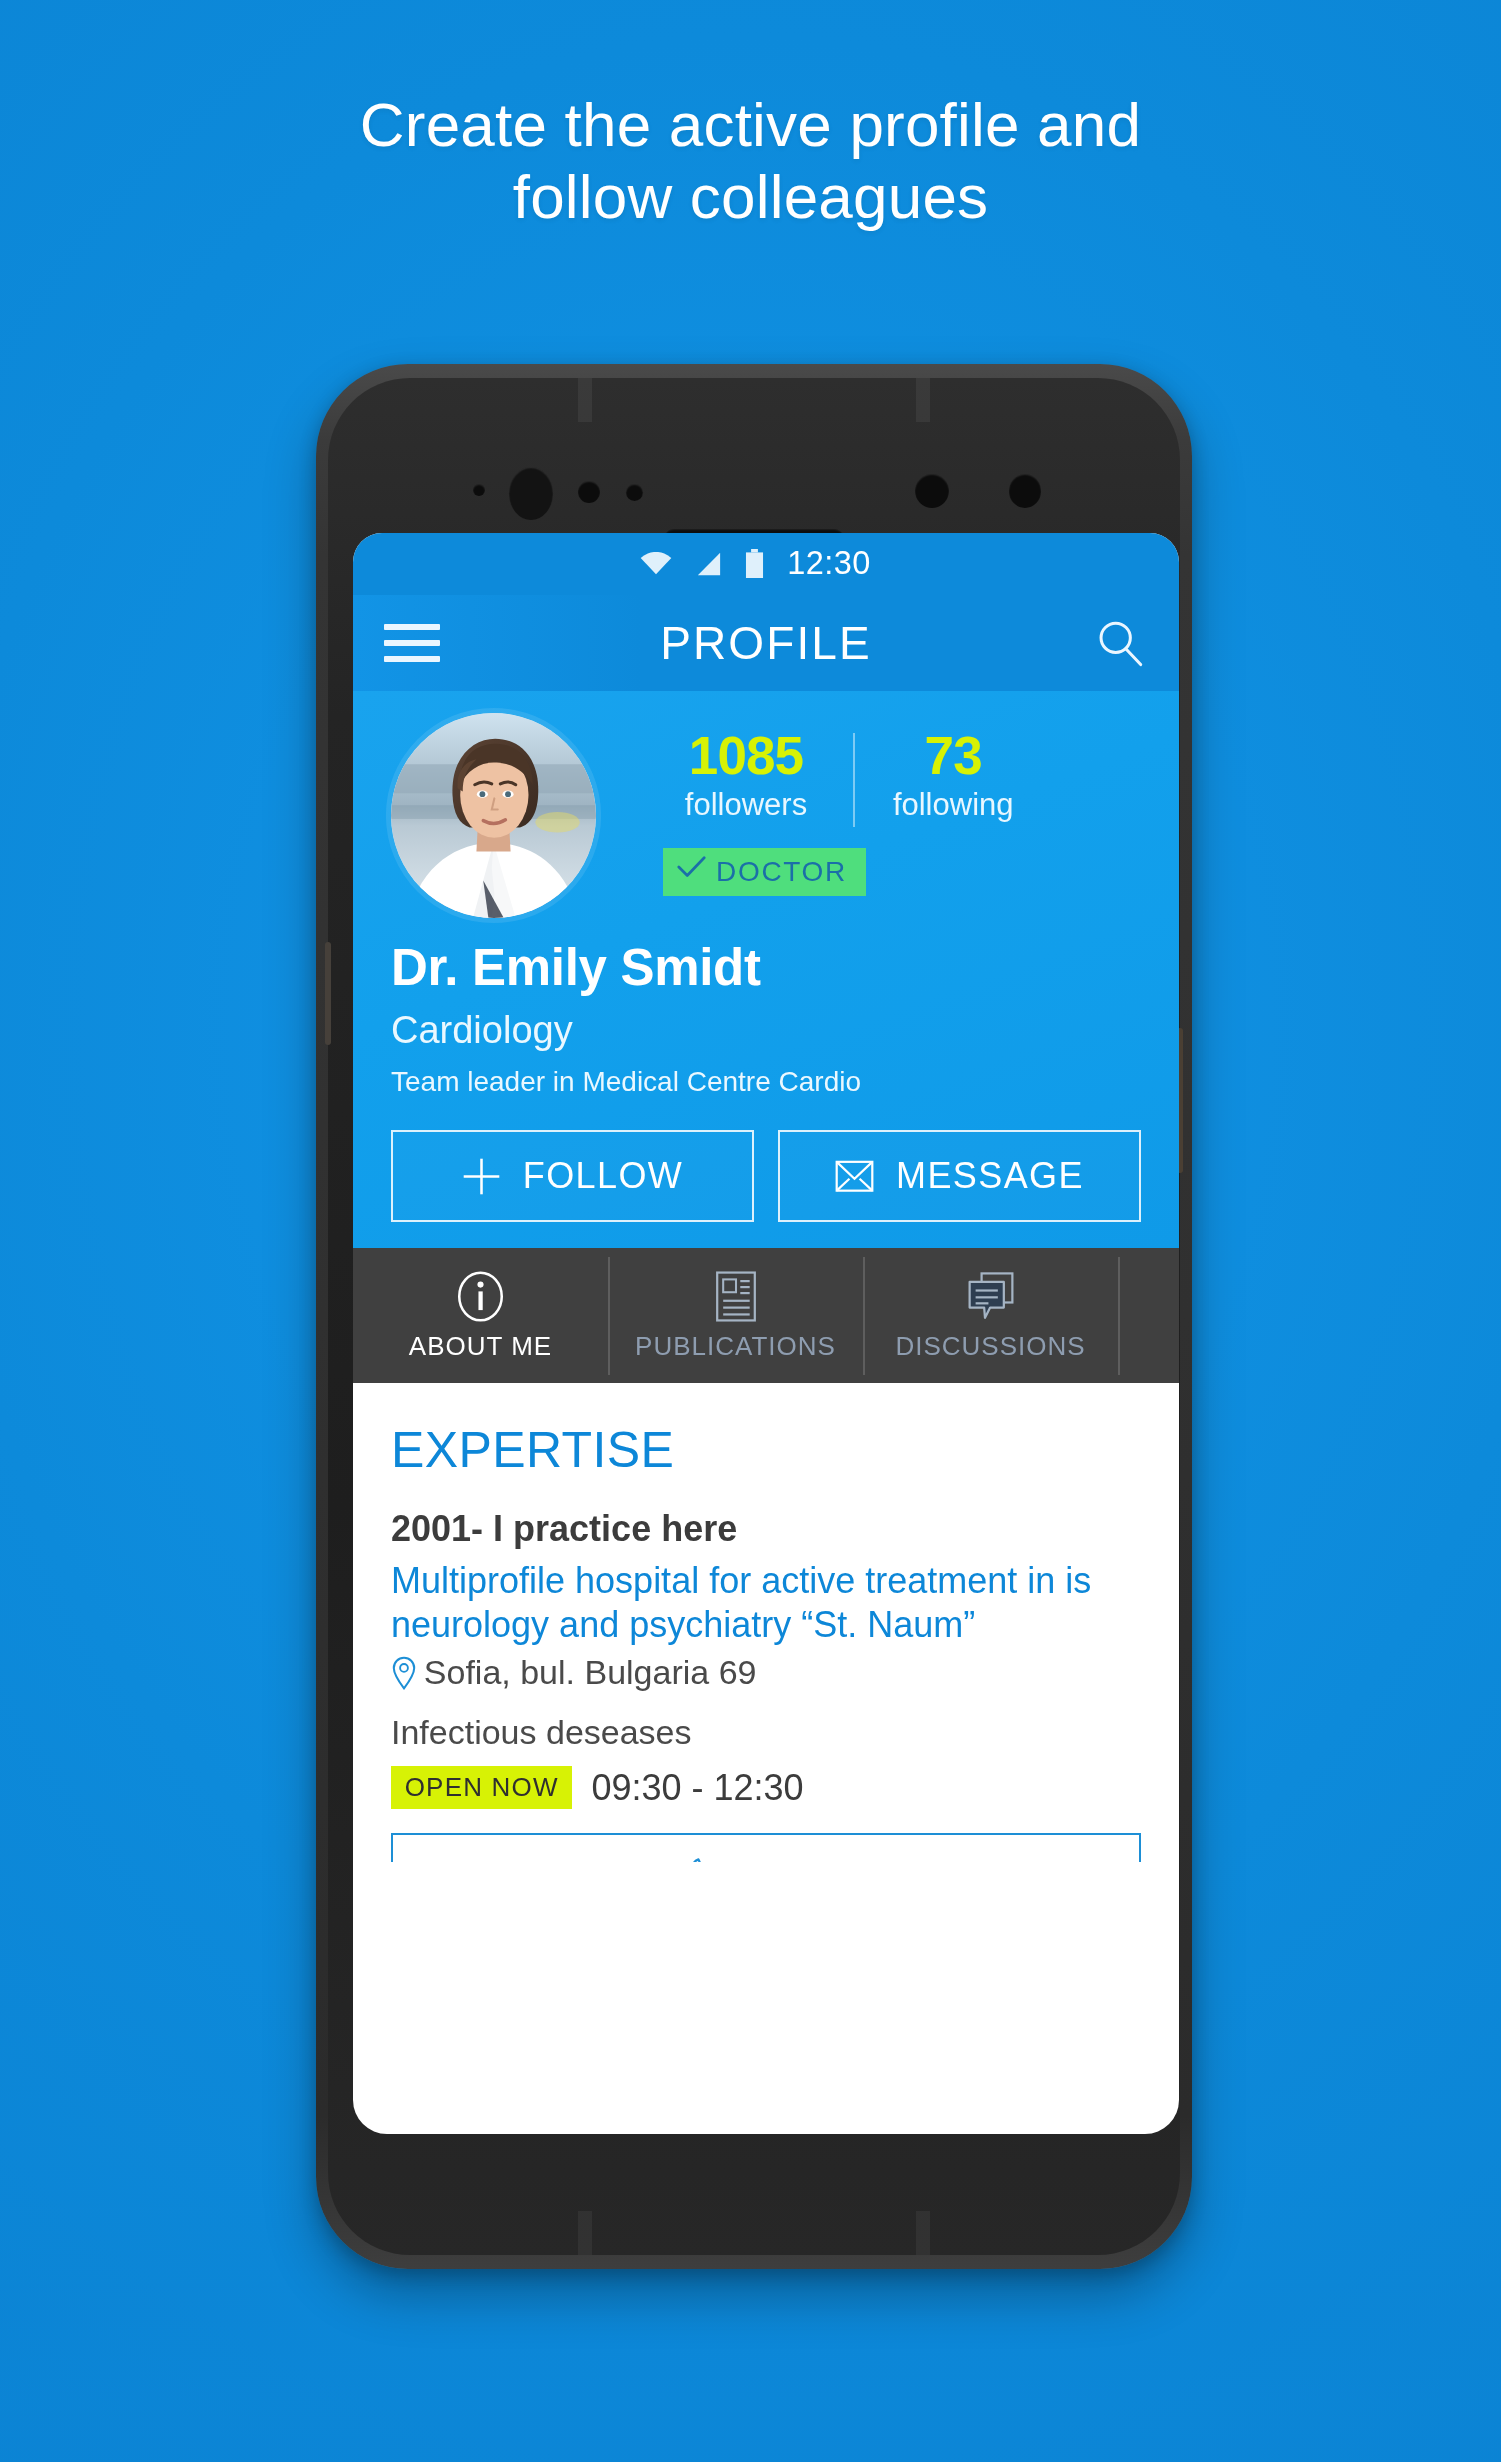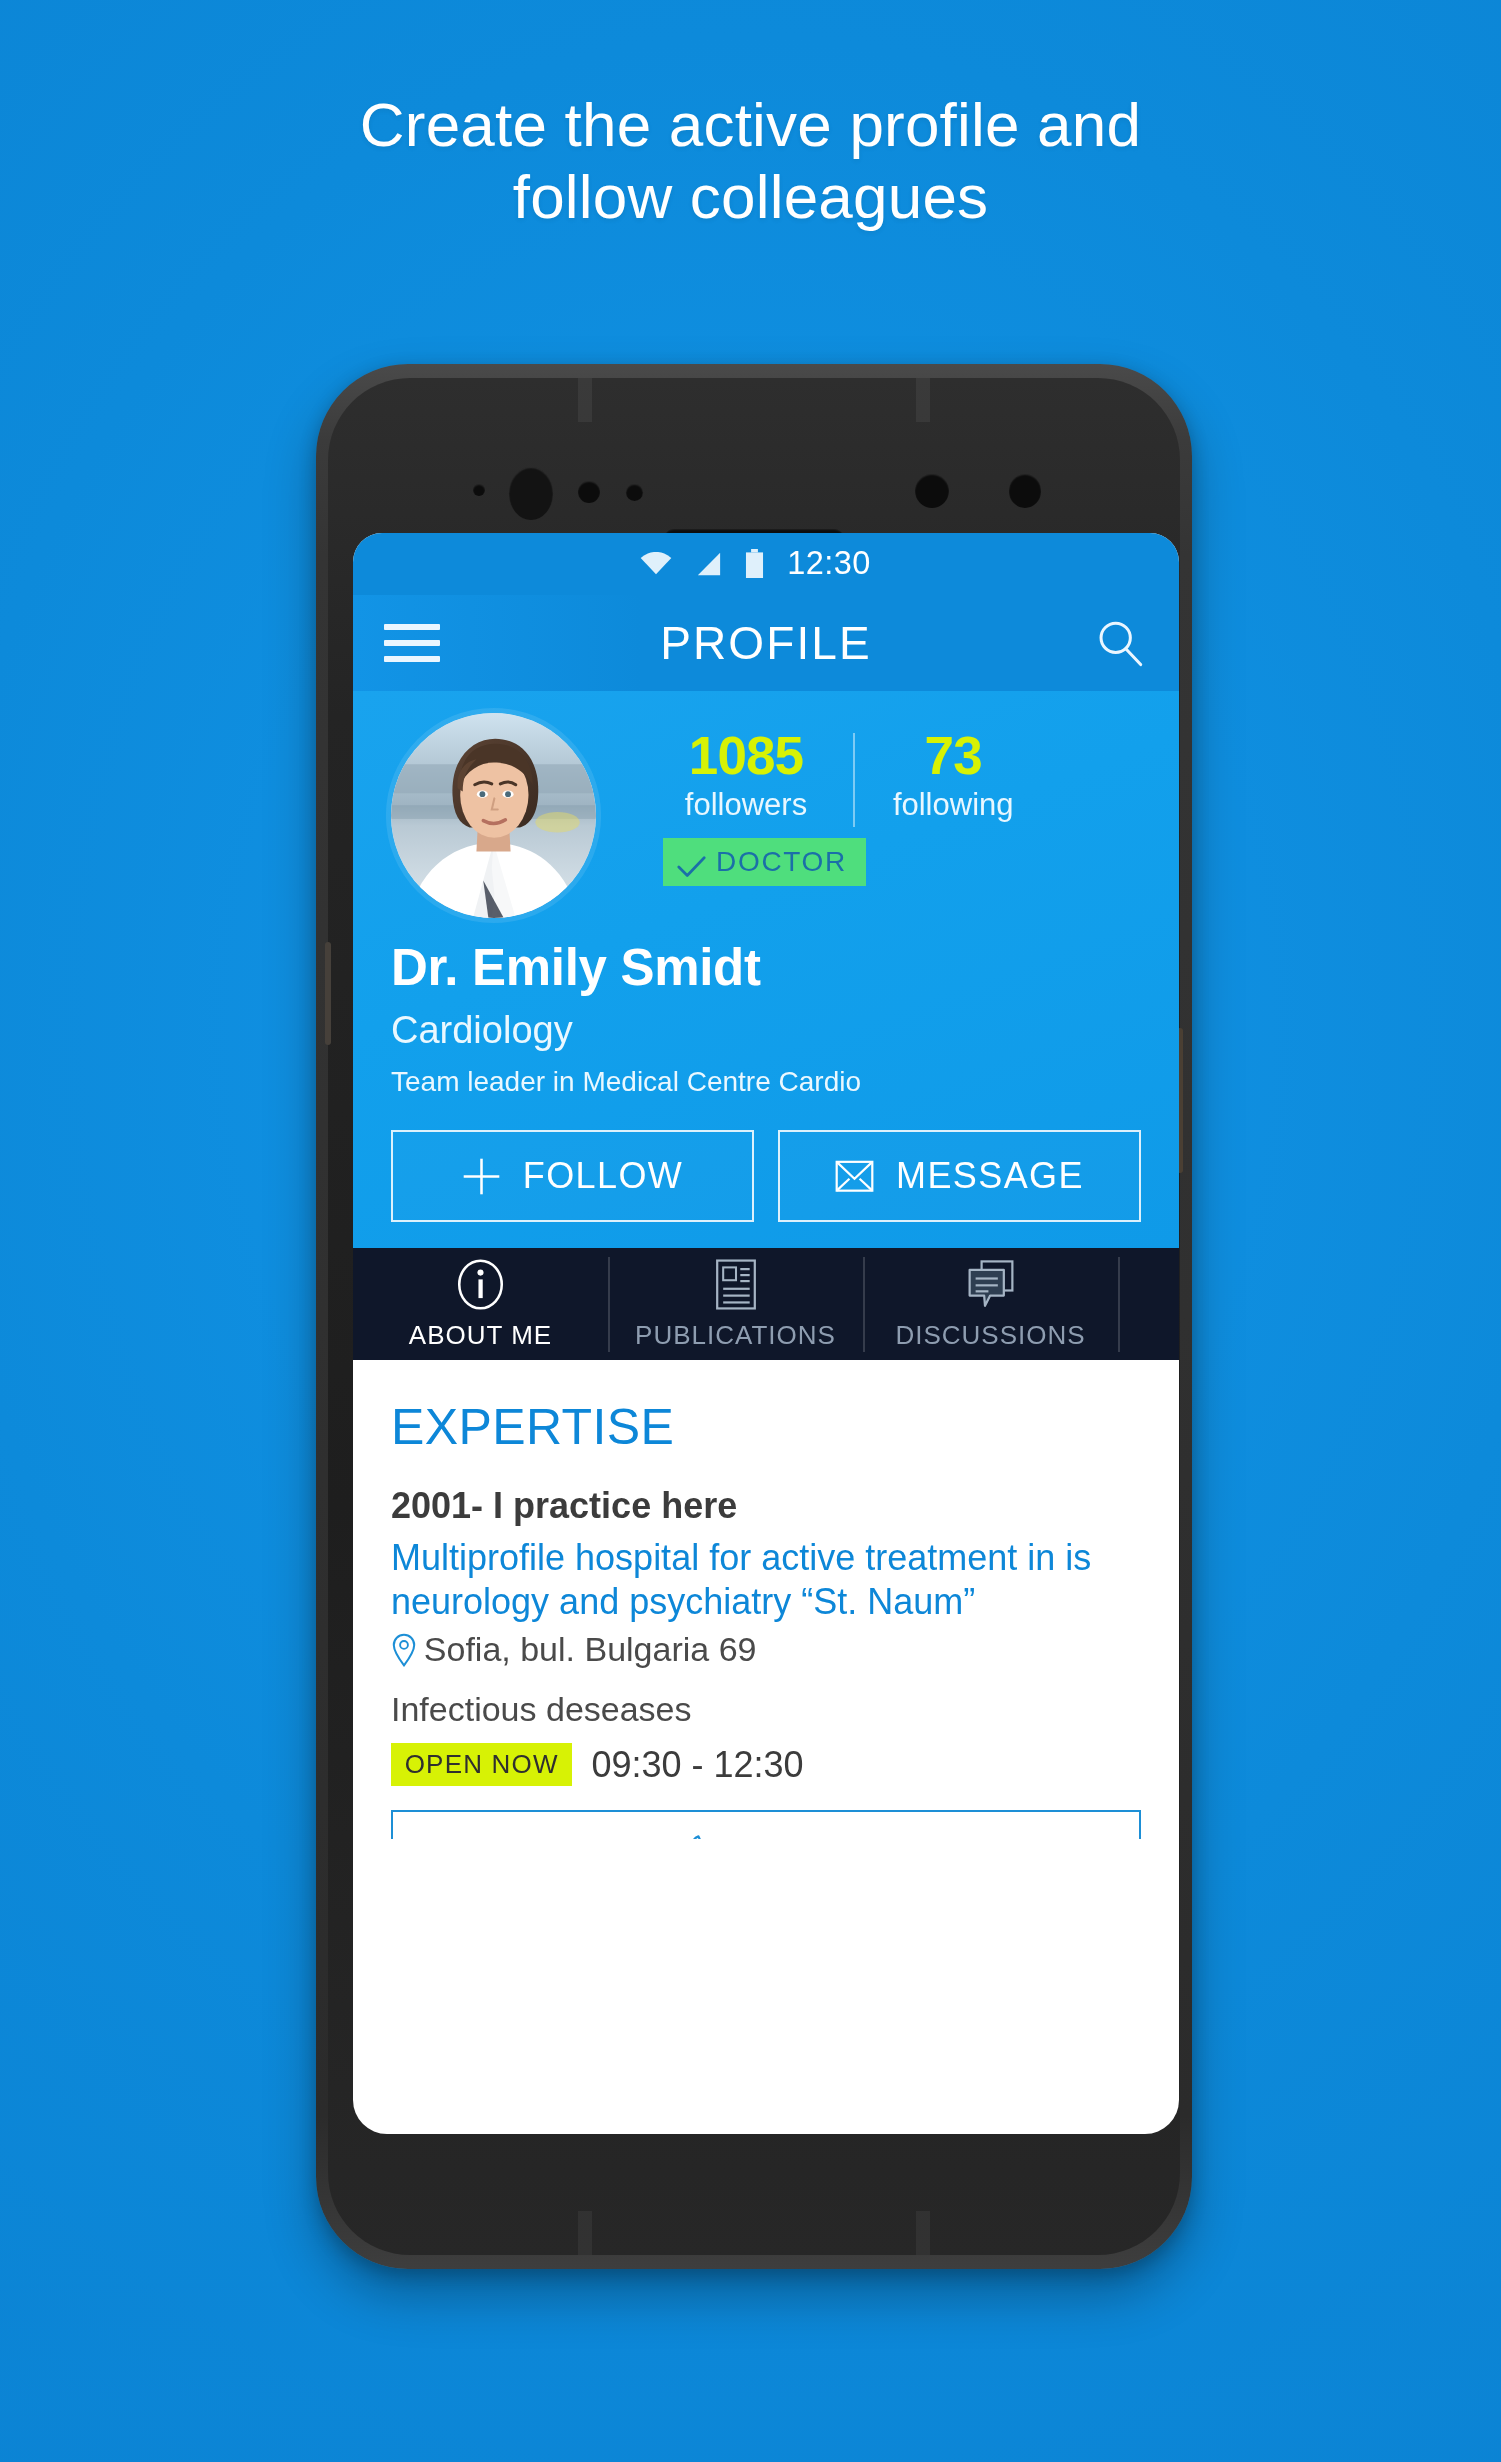--- a/index.html
+++ b/index.html
@@ -97,43 +97,43 @@
   }
   .stats{ flex:1; padding-left:43px; padding-top:15.4px; }
   .stats-row{ display:flex; align-items:flex-start; }
   .stat{ text-align:center; }
   .stat.f1{ width:214px; }
   .stat.f2{ width:197px; }
   .stat-num{ color:#d7f205; font-size:53px; font-weight:700; line-height:1.05; letter-spacing:-0.9px; }
   .stat-lbl{ color:#e8f7ff; font-size:31px; margin-top:3.4px; font-weight:400; }
   .stat-sep{ width:1.7px; height:94px; background:rgba(255,255,255,.45); margin-top:5.1px; }
   .badge-doctor{
-    display:inline-flex; align-items:flex-end; gap:10.3px;
+    display:inline-flex; align-items:flex-start; gap:10.3px;
     background:#4fde7d; color:#1b6fa8;
-    padding:7.7px 19px 7.7px 13.7px; margin-top:11px; margin-left:24px;
+    padding:7.7px 19px 7.7px 13.7px; margin-top:21px; margin-left:24px;
     font-size:28px; letter-spacing:1.7px;
   }
   .check-ic{ width:29px; height:22px; }
 
   .prof-name{ color:#fff; font-size:51px; font-weight:700; margin-top:20.5px; letter-spacing:-0.3px; }
   .prof-spec{ color:#eaf8ff; font-size:38px; margin-top:12px; font-weight:400; }
   .prof-role{ color:#eaf8ff; font-size:28px; margin-top:13.7px; font-weight:400; }
 
   .prof-actions{ display:flex; gap:24px; margin-top:32.5px; }
   .ghost-btn{
     flex:1; height:92px; border:2.6px solid rgba(255,255,255,.85);
     display:flex; align-items:center; justify-content:center; gap:22px;
     color:#fff; font-size:36px; letter-spacing:1.4px; cursor:pointer;
     background:rgba(255,255,255,.02);
   }
   .plus-ic{ width:39px; height:39px; }
   .mail-ic{ width:39px; height:32.5px; }
 
   
-  .tabbar{ display:flex; background:#0f172a; height:112px; }
+  .tabbar{ display:flex; background:#404040; height:135px; }
   .tab{
     flex:0 0 auto; width:255px; position:relative;
     display:flex; flex-direction:column; align-items:center; justify-content:center;
     gap:8.5px; cursor:pointer;
   }
   .tab + .tab::before{
     content:""; position:absolute; left:0; top:8.5px; bottom:8.5px;
     width:1.7px; background:rgba(255,255,255,.16);
   }
   .tab-label{ font-size:26px; letter-spacing:1px; color:#8e9db0; }

